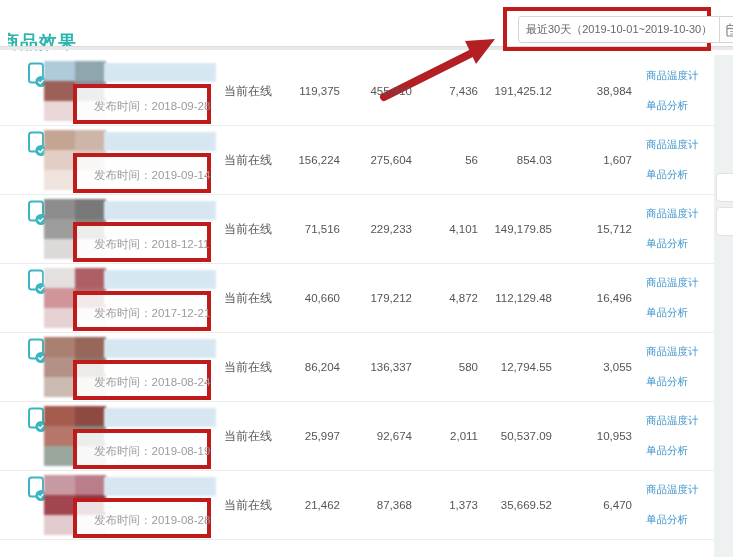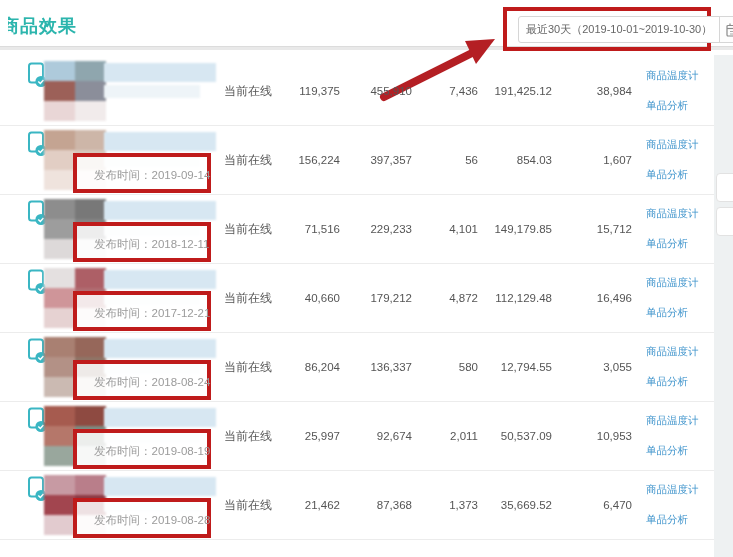--- a/index.html
+++ b/index.html
@@ -1,19 +1,19 @@
 <!DOCTYPE html>
 <html><head>
 <meta charset="utf-8">
 <style>
   html,body{margin:0;padding:0;background:#fff;}
   .page{position:relative;width:733px;height:557px;background:#fff;overflow:hidden;
         font-family:"Liberation Sans","DejaVu Sans",sans-serif;color:#555;}
   
-  .title-clip{position:absolute;left:8px;top:14px;overflow:hidden;height:26px;}
+  .title-clip{position:absolute;left:8px;top:30px;overflow:hidden;height:26px;}
   .title-clip h1{margin:0 0 0 -7px;font-size:18px;font-weight:bold;color:#2cb5ad;letter-spacing:1px;}
   .header-divider{position:absolute;left:0;right:0;top:46px;height:3px;background:#e9e9e9;border-top:1px solid #dcdcdc;}
   
   .annot-box{position:absolute;left:503px;top:7px;width:208px;height:44px;border:4px solid #bf1b1b;box-sizing:border-box;}
   .date-btn{position:absolute;left:518px;top:16px;height:27px;display:flex;align-items:stretch;
             border:1px solid #d6d6d6;border-radius:3px;background:#fff;cursor:pointer;box-sizing:border-box;}
   .date-btn .txt{display:flex;align-items:center;padding:0 7px;font-size:11px;color:#666;white-space:nowrap;}
   .cal-seg{display:flex;align-items:center;justify-content:center;width:26px;border-left:1px solid #d6d6d6;background:#fdfdfd;}
   
   .arrow-svg{position:absolute;left:368px;top:26px;pointer-events:none;}
@@ -80,20 +80,23 @@
       <div class="thumb">
           <div style="background: rgb(174, 202, 219);"></div>
           <div style="background: rgb(143, 166, 174);"></div>
           <div style="background: rgb(156, 96, 88);"></div>
           <div style="background: rgb(139, 142, 154);"></div>
           <div style="background: rgb(233, 214, 214);"></div>
           <div style="background: rgb(241, 235, 235);"></div>
         </div>
       <div class="bar1"></div>
       <div class="bar2"></div>
+      <div class="datebox">
+        <span class="datetxt">发布时间：2018-09-28</span>
+      </div>
       <div class="status">当前在线</div>
       <div class="num c1">119,375</div>
       <div class="num c2">455,910</div>
       <div class="num c3">7,436</div>
       <div class="num c4">191,425.12</div>
       <div class="num c5">38,984</div>
       <div class="links">
         <a class="lnk">商品温度计</a>
         <a class="lnk">单品分析</a>
       </div>
@@ -115,21 +118,21 @@
           <div style="background: rgb(239, 227, 221);"></div>
           <div style="background: rgb(243, 235, 230);"></div>
         </div>
       <div class="bar1"></div>
       <div class="bar2"></div>
       <div class="datebox">
         <span class="datetxt">发布时间：2019-09-14</span>
       </div>
       <div class="status">当前在线</div>
       <div class="num c1">156,224</div>
-      <div class="num c2">397,357</div>
+      <div class="num c2">275,604</div>
       <div class="num c3">56</div>
       <div class="num c4">854.03</div>
       <div class="num c5">1,607</div>
       <div class="links">
         <a class="lnk">商品温度计</a>
         <a class="lnk">单品分析</a>
       </div>
     </div>
 
     <div class="row">

